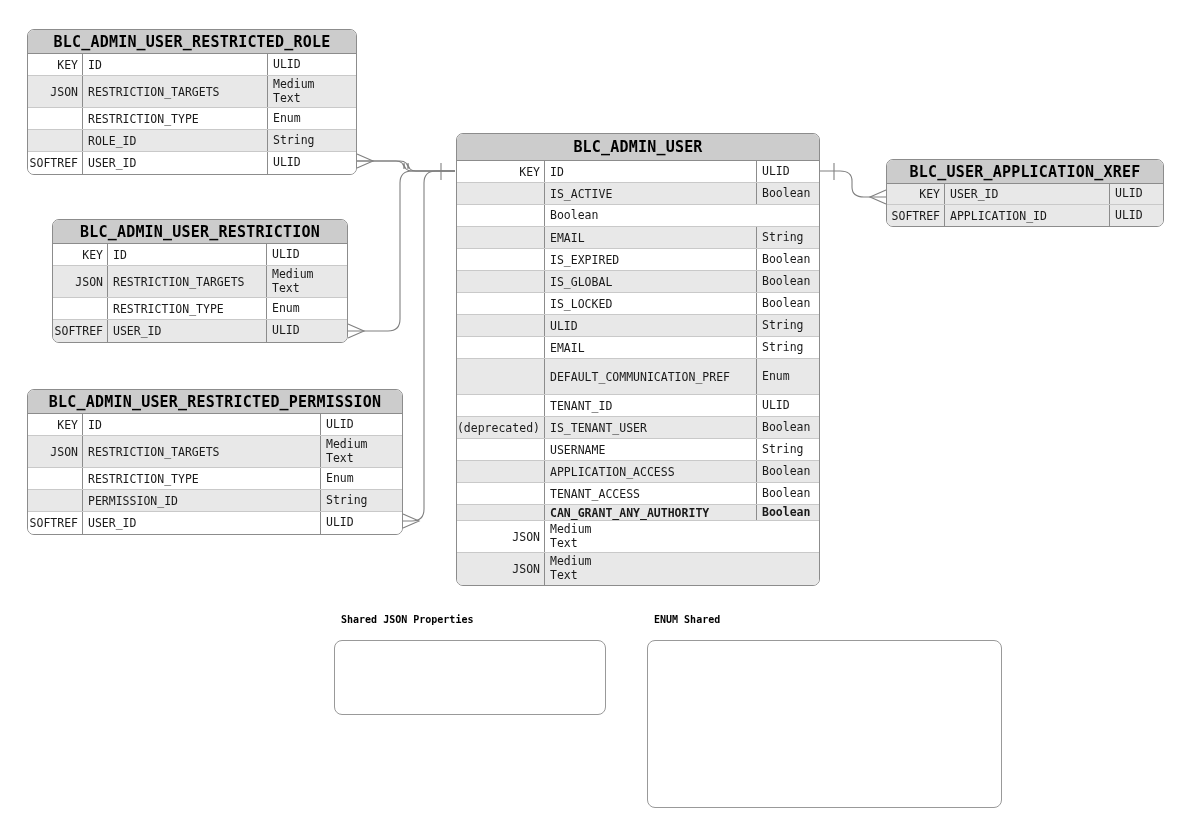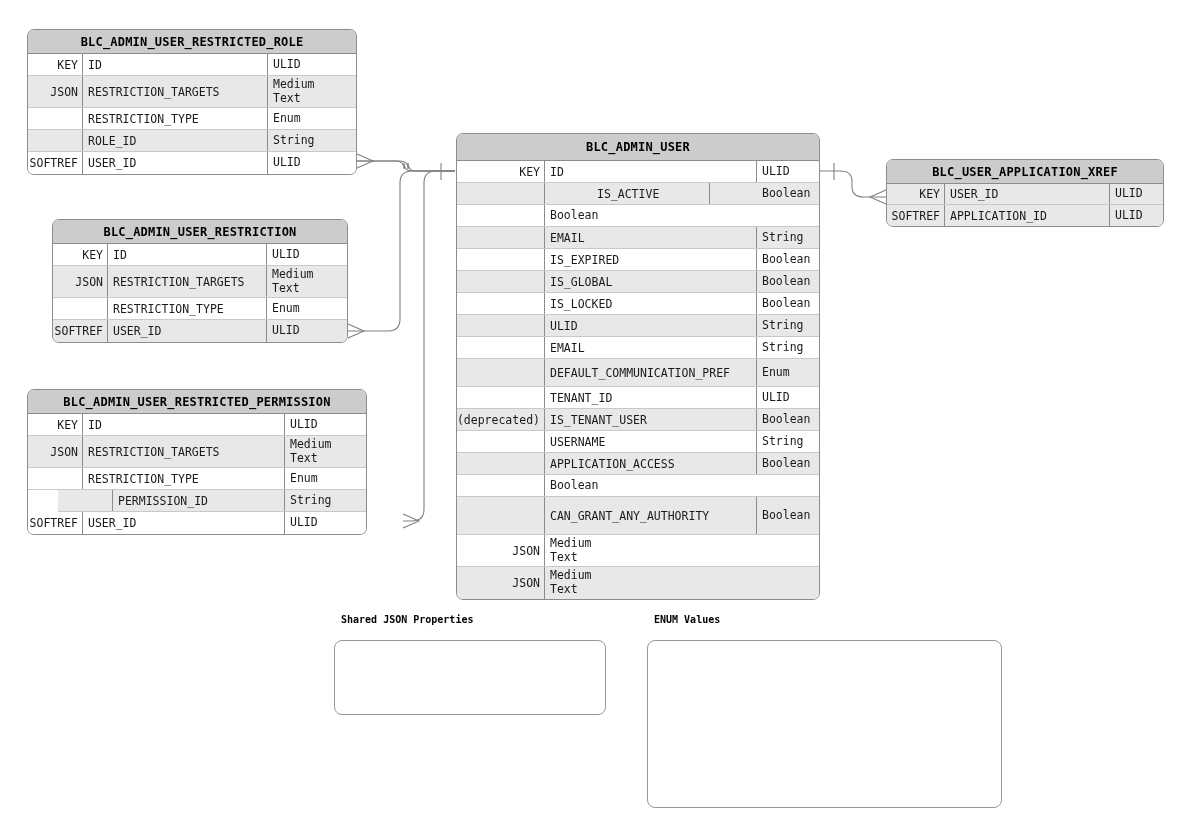--- a/index.html
+++ b/index.html
@@ -25,21 +25,21 @@
     background: #ffffff;
     overflow: hidden;
     z-index: 5;
   }
   .er-title {
     box-sizing: border-box;
     background: #cccccc;
     border-bottom: 1px solid #8c8c8c;
     text-align: center;
     font-weight: bold;
-    font-size: 12px;
+    font-size: 15px;
     letter-spacing: 0.2px;
     color: #000000;
     font-family: "DejaVu Sans Mono", monospace;
     display: flex;
     align-items: center;
     justify-content: center;
   }
   .er-rows { display: block; }
   .er-row {
     display: flex;
@@ -220,61 +220,61 @@
         <div class="er-c-type" style="width:80px;">Enum</div>
       </div>
       <div class="er-row alt" style="height:22px;">
         <div class="er-c-key" style="width:55px;">SOFTREF</div>
         <div class="er-c-name">USER_ID</div>
         <div class="er-c-type" style="width:80px;">ULID</div>
       </div>
     </div>
   </div>
 
-  <div class="er-table" style="left:27px; top:389px; width:340px;">
+  <div class="er-table" style="left:27px; top:389px; width:376px;">
     <div class="er-title" style="height:24px;">BLC_ADMIN_USER_RESTRICTED_PERMISSION</div>
     <div class="er-rows">
       <div class="er-row" style="height:22px;">
         <div class="er-c-key" style="width:55px;">KEY</div>
         <div class="er-c-name">ID</div>
         <div class="er-c-type" style="width:81px;">ULID</div>
       </div>
       <div class="er-row alt" style="height:32px;">
         <div class="er-c-key" style="width:55px;">JSON</div>
         <div class="er-c-name">RESTRICTION_TARGETS</div>
         <div class="er-c-type" style="width:81px;">Medium
 Text</div>
       </div>
       <div class="er-row" style="height:22px;">
         <div class="er-c-key" style="width:55px;"></div>
         <div class="er-c-name">RESTRICTION_TYPE</div>
         <div class="er-c-type" style="width:81px;">Enum</div>
       </div>
-      <div class="er-row alt" style="height:22px;margin-left:30px;">
+      <div class="er-row alt" style="height:22px;">
         <div class="er-c-key" style="width:55px;"></div>
         <div class="er-c-name">PERMISSION_ID</div>
         <div class="er-c-type" style="width:81px;">String</div>
       </div>
       <div class="er-row" style="height:22px;">
         <div class="er-c-key" style="width:55px;">SOFTREF</div>
         <div class="er-c-name">USER_ID</div>
         <div class="er-c-type" style="width:81px;">ULID</div>
       </div>
     </div>
   </div>
 
   <div class="er-table" style="left:456px; top:133px; width:364px;">
     <div class="er-title" style="height:27px;">BLC_ADMIN_USER</div>
     <div class="er-rows">
       <div class="er-row" style="height:22px;">
         <div class="er-c-key" style="width:88px;">KEY</div>
         <div class="er-c-name">ID</div>
         <div class="er-c-type" style="width:62px;">ULID</div>
       </div>
-      <div class="er-row alt" style="height:22px;gap:47px;">
+      <div class="er-row alt" style="height:22px;">
         <div class="er-c-key" style="width:88px;"></div>
         <div class="er-c-name">IS_ACTIVE</div>
         <div class="er-c-type" style="width:62px;">Boolean</div>
       </div>
       <div class="er-row" style="height:22px;">
         <div class="er-c-key" style="width:88px;"></div>
         <div class="er-c-type" style="width:62px;">Boolean</div>
       </div>
       <div class="er-row alt" style="height:22px;">
         <div class="er-c-key" style="width:88px;"></div>
@@ -299,21 +299,21 @@
       <div class="er-row alt" style="height:22px;">
         <div class="er-c-key" style="width:88px;"></div>
         <div class="er-c-name">ULID</div>
         <div class="er-c-type" style="width:62px;">String</div>
       </div>
       <div class="er-row" style="height:22px;">
         <div class="er-c-key" style="width:88px;"></div>
         <div class="er-c-name">EMAIL</div>
         <div class="er-c-type" style="width:62px;">String</div>
       </div>
-      <div class="er-row alt" style="height:28px;justify-content:space-between;">
+      <div class="er-row alt" style="height:36px;justify-content:space-between;">
         <div class="er-c-key" style="width:88px;"></div>
         <div class="er-c-name">DEFAULT_COMMUNICATION_PREF</div>
         <div class="er-c-type" style="width:62px;">Enum</div>
       </div>
       <div class="er-row" style="height:22px;">
         <div class="er-c-key" style="width:88px;"></div>
         <div class="er-c-name">TENANT_ID</div>
         <div class="er-c-type" style="width:62px;">ULID</div>
       </div>
       <div class="er-row alt" style="height:22px;">
@@ -326,23 +326,24 @@
         <div class="er-c-name">USERNAME</div>
         <div class="er-c-type" style="width:62px;">String</div>
       </div>
       <div class="er-row alt" style="height:22px;">
         <div class="er-c-key" style="width:88px;"></div>
         <div class="er-c-name">APPLICATION_ACCESS</div>
         <div class="er-c-type" style="width:62px;">Boolean</div>
       </div>
       <div class="er-row" style="height:22px;">
         <div class="er-c-key" style="width:88px;"></div>
-        <div class="er-c-type" style="width:62px;">Boolean</div>
-      </div>
-      <div class="er-row alt" style="height:38px;">
+        <div class="er-c-name">TENANT_ACCESS</div>
+        <div class="er-c-type" style="width:62px;">Boolean</div>
+      </div>
+      <div class="er-row alt" style="height:16px;font-weight:bold;">
         <div class="er-c-key" style="width:88px;"></div>
         <div class="er-c-name">CAN_GRANT_ANY_AUTHORITY</div>
         <div class="er-c-type" style="width:62px;">Boolean</div>
       </div>
       <div class="er-row" style="height:32px;">
         <div class="er-c-key" style="width:88px;">JSON</div>
         <div class="er-c-type" style="width:62px;">Medium
 Text</div>
       </div>
       <div class="er-row alt" style="height:32px;">
@@ -371,21 +372,21 @@
 
   <div class="legend-heading" style="left:341px; top:614px;">Shared JSON Properties</div>
   <div class="legend-panel" style="left:334px; top:640px; width:272px; height:75px;"></div>
   <div class="legend-box" style="left:345px; top:652px; width:245px; height:48px;">
     <div class="legend-box-title">RESTRICTION_TARGETS</div>
     <div class="legend-box-body italic">
       <span class="legend-line">java.util.Set&lt;String&gt;</span>
     </div>
   </div>
 
-  <div class="legend-heading" style="left:654px; top:614px;">ENUM Values</div>
+  <div class="legend-heading" style="left:654px; top:614px;">ENUM Shared</div>
   <div class="legend-panel" style="left:647px; top:640px; width:355px; height:168px;"></div>
   <div class="legend-box" style="left:658px; top:652px; width:250px; height:48px;">
     <div class="legend-box-title">RESTRICTION_TYPE</div>
     <div class="legend-box-body">
       <span class="legend-line">VENDOR</span>
     </div>
   </div>
   <div class="legend-box" style="left:658px; top:722px; width:329px; height:65px;">
     <div class="legend-box-title">DEFAULT_COMMNUNICATION_PREFERENCE_TYPE</div>
     <div class="legend-box-body">

